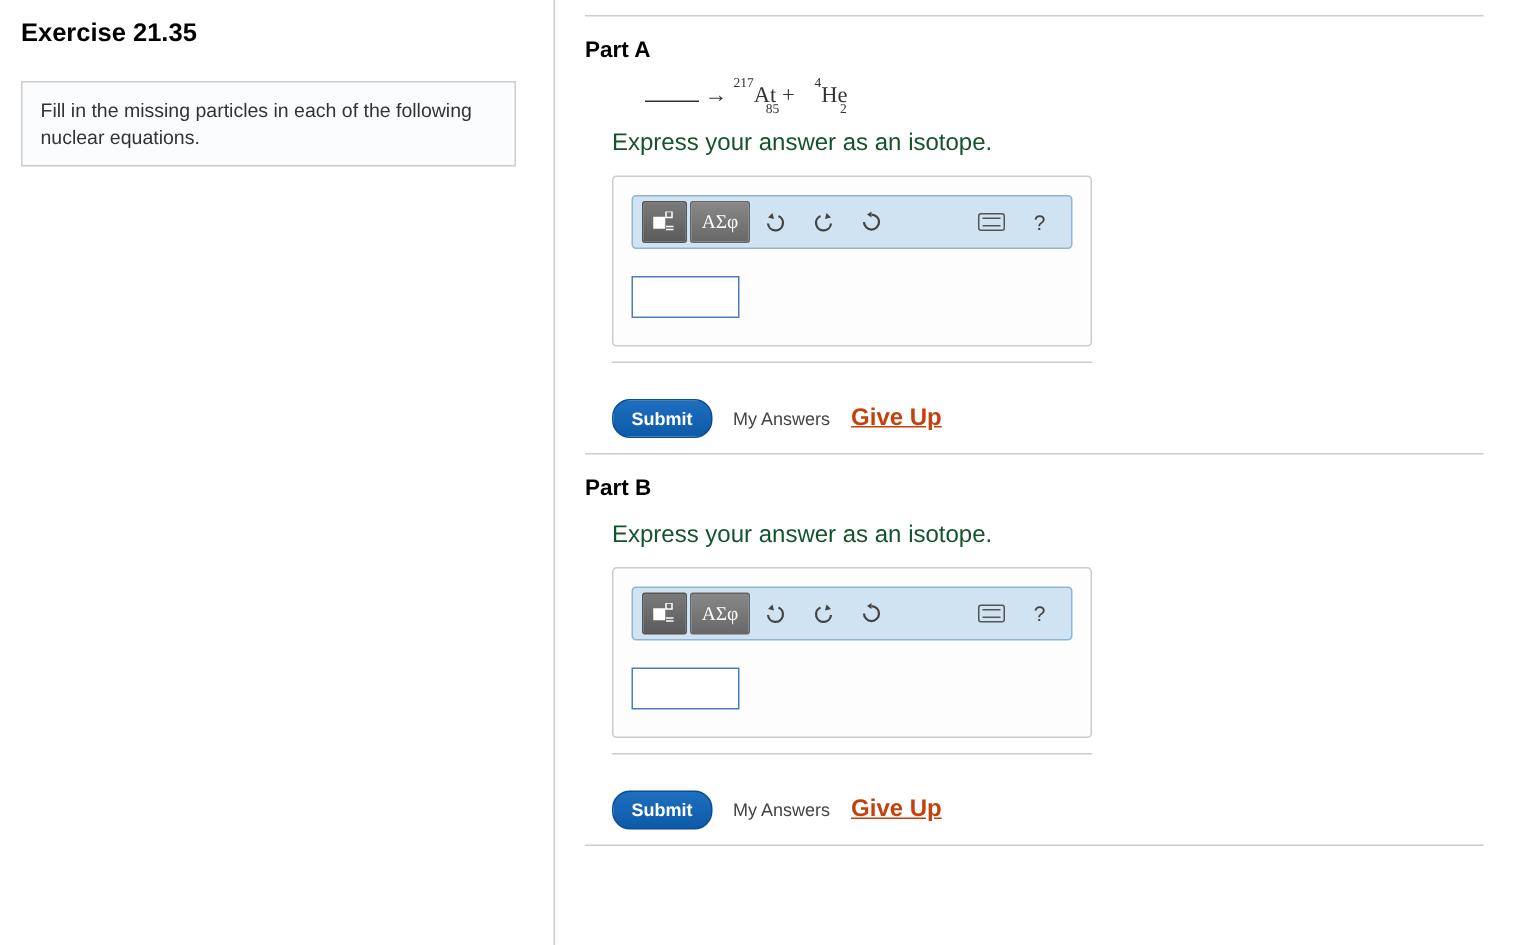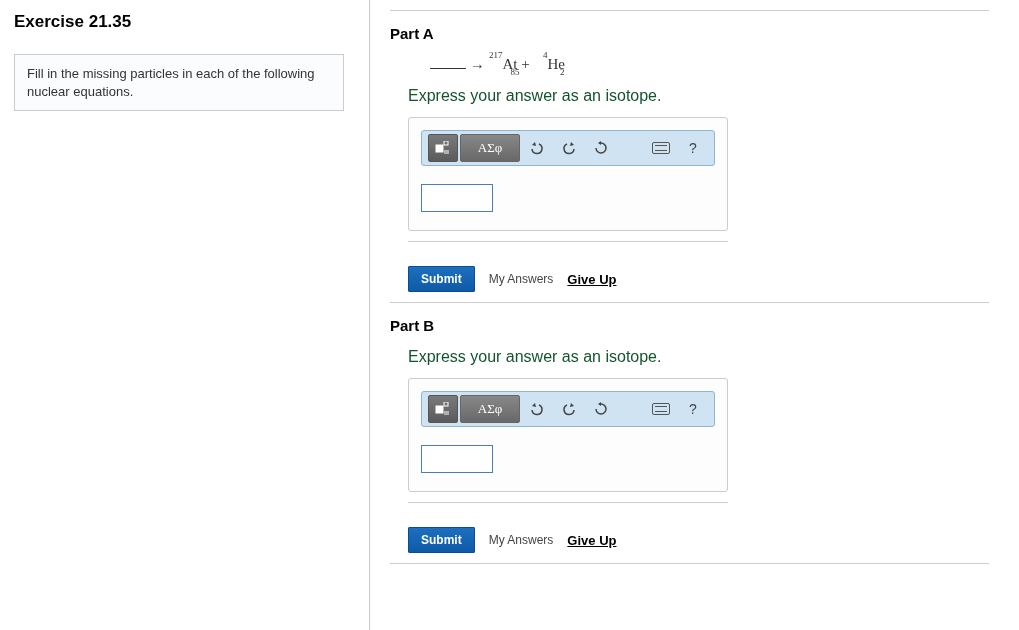--- a/index.html
+++ b/index.html
@@ -16,30 +16,30 @@
   .blank { display:inline-block; border-bottom:1px solid #333; width:36px; vertical-align:baseline;}
   .nuc { display:inline-block; position:relative; padding-left:14px; }
   .nuc .mass { position:absolute; left:0; top:-6px; font-size:9px; text-align:right; width:14px;}
   .nuc .atno { position:absolute; left:17px; bottom:-4px; font-size:9px; text-align:right; width:14px;}
   .nuc .sym { font-size:15px; }
   .instruct { font-size:16px; font-weight:normal; color:#14532d; padding-left:18px; margin-bottom:12px;}
   .answer-box { margin-left:18px; border:1px solid #ccc; border-radius:3px; width:320px; background:#fdfdfd;}
   .toolbar { margin:12px 12px 0 12px; height:36px; background:#cfe3f2; border:1px solid #8fb5d1; border-radius:3px; display:flex; align-items:center; padding:0 6px; gap:2px;}
   .tbtn { width:30px; height:28px; display:flex; align-items:center; justify-content:center; color:#444; font-size:14px; cursor:pointer; border-radius:2px;}
   .tbtn.dark { background:linear-gradient(#7a7a7a,#5b5b5b); border:1px solid #555; color:#fff; font-size:12px;}
-  .tbtn.greek { background:linear-gradient(#888,#686868); border:1px solid #666; color:#fff; font-family:serif; font-size:13px; width:60px;}
+  .tbtn.greek { background:linear-gradient(#888,#686868); border:1px solid #666; color:#fff; font-family:serif; font-size:13px; width:40px;}
   .tspacer { flex:1; }
   .kbd-icon { width:18px; height:12px; border:1px solid #555; border-radius:2px; position:relative;}
   .kbd-icon::before{content:""; position:absolute; inset:2px; border-top:1px solid #555; border-bottom:1px solid #555;}
   .input-row { padding:18px 12px 18px 12px;}
   .ans-input { width:72px; height:28px; border:1px solid #4a7ebb; font-size:14px; padding:2px 4px;}
   .action-row { display:flex; align-items:center; gap:14px; margin-left:18px; padding:10px 0 0 0;}
-  .btn-submit { background: linear-gradient(#1d6fbf,#0e5aa7); color:#fff; border:1px solid #0a4d91; font-size:12px; font-weight:bold; padding:5px 12px; cursor:pointer; border-radius:1px;}
+  .btn-submit { background: linear-gradient(#1d6fbf,#0e5aa7); color:#fff; border:1px solid #0a4d91; font-size:12px; font-weight:bold; padding:5px 12px; cursor:pointer; border-radius:12px;}
   .myans { font-size:12px; color:#444; }
-  .giveup { font-size:13px; font-weight:bold; color:#000000; text-decoration:underline; cursor:pointer;}
+  .giveup { font-size:16px; font-weight:bold; color:#c2410c; text-decoration:underline; cursor:pointer;}
   hr.thin { border:none; border-top:1px solid #ccc; margin:10px 0 14px 18px; width:320px;}
 </style>
 </head>
 <body>
 
 <div class="page">
   <div class="left-col">
     <div class="ex-title">Exercise 21.35</div>
     <div class="prompt-box">Fill in the missing particles in each of the following nuclear equations.</div>
   </div>

